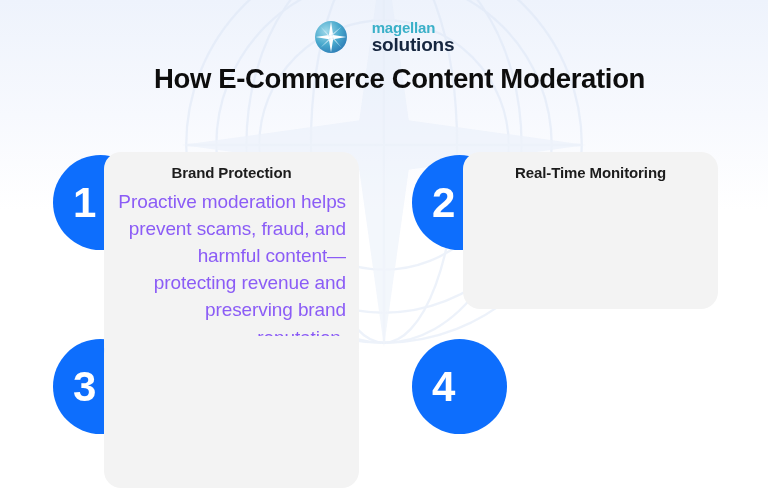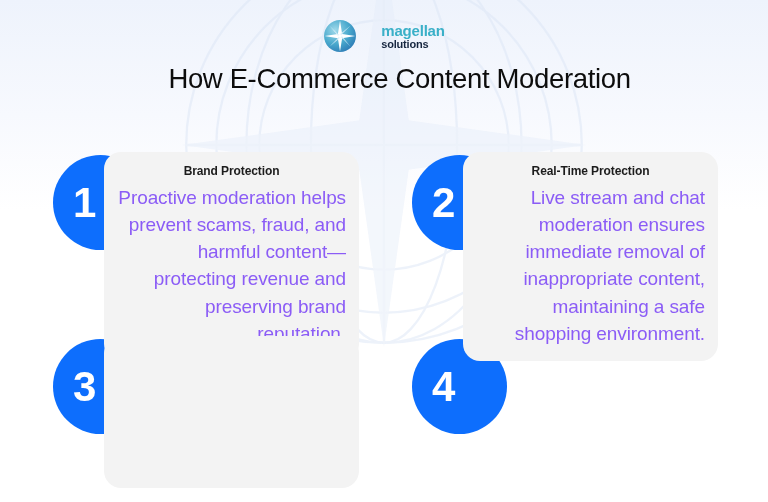--- a/index.html
+++ b/index.html
@@ -56,34 +56,34 @@
     line-height: 1.02;
     padding-top: 1px;
   }
   #logo-words .l1 {
     font-size: 15px;
     font-weight: 700;
     color: #3ab0c8;
     letter-spacing: -0.2px;
   }
   #logo-words .l2 {
-    font-size: 11px;
+    font-size: 19px;
     font-weight: 700;
     color: #16263f;
     letter-spacing: -0.2px;
   }
 
   
   #title {
     position: absolute;
     top: 59px;
     left: 0; right: 0;
     text-align: center;
     font-size: 27.5px;
-    font-weight: 400;
+    font-weight: 700;
     color: #0d0d0d;
     line-height: 1.42;
     letter-spacing: -0.35px;
     z-index: 3;
     padding: 0 24px;
     margin-left: 31px;
   }
   #title .ln { display: block; }
 
   
@@ -134,21 +134,21 @@
     top: 0;
     width: 255px;
     min-height: 152px;
     background: #f3f3f3;
     border-radius: 17px;
     z-index: 2;
     padding: 12px 13px 14px 13px;
     text-align: center;
   }
   .card-title {
-    font-size: 12px;
+    font-size: 15px;
     font-weight: 700;
     color: #1c1c1c;
     line-height: 1.25;
     margin-bottom: 5px;
     letter-spacing: -0.1px;
   }
   .card-body {
     font-size: 19px;
     font-weight: 400;
     color: #8b5cf6;
@@ -227,22 +227,21 @@
         <div class="card-title">Brand Protection</div>
         <div class="card-body">Proactive moderation helps prevent scams, fraud, and harmful content—protecting revenue and preserving brand reputation.</div>
       </div>
     </div>
 
     <div class="card-wrap col-right">
       <div class="badge">
         <span class="badge-num">2</span>
       </div>
       <div class="card card-tall">
-        <div class="card-title">Real-Time Protection</div>
-        <div class="card-body">Live stream and chat moderation ensures immediate removal of inappropriate content, maintaining a safe shopping environment.</div>
+        <div class="card-title">Real-Time Monitoring</div>
       </div>
     </div>
   </div>
 
   <div class="row row-2" style="position:relative; height:160px; top:158px;">
     <div class="card-wrap col-left">
       <div class="badge">
         <span class="badge-num">3</span>
       </div>
       <div class="card">

